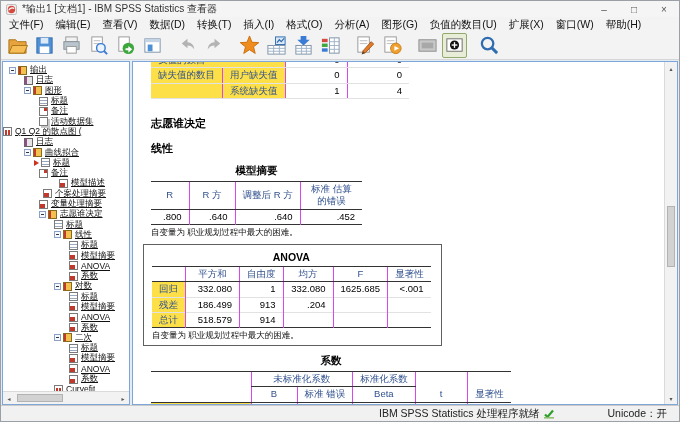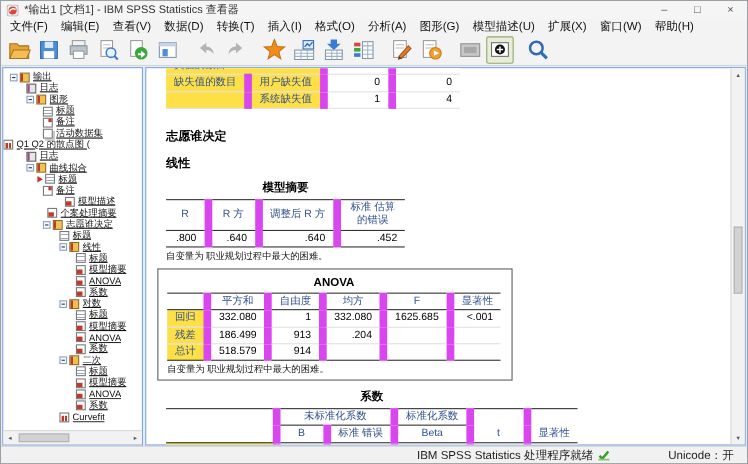--- a/index.html
+++ b/index.html
@@ -8,21 +8,21 @@
     font-family:"Liberation Sans",sans-serif;display:flex;flex-direction:column;overflow:hidden;}
 
   
   .titlebar{height:16px;background:#f5f5f5;display:flex;align-items:center;padding-left:5px;flex:none;}
   .app-ico{width:11px;height:11px;margin-right:5px;flex:none;}
   .t-title{font-size:10px;color:#333;white-space:nowrap;flex:1;}
   .wc{width:30px;height:16px;display:flex;align-items:center;justify-content:center;
       font-size:10px;color:#555;cursor:default;}
 
   
-  .menubar{height:15px;background:#f3f3f3;display:flex;align-items:flex-start;padding-left:2px;flex:none;}
+  .menubar{height:15px;background:#f3f3f3;display:flex;align-items:flex-end;padding-left:2px;flex:none;}
   .mi{font-size:10.5px;color:#111;padding:0 6px;white-space:nowrap;}
 
   
   .toolbar{height:28px;background:#f3f3f3;border-bottom:1px solid #d6d6d6;display:flex;
     align-items:center;padding:0 4px;flex:none;}
   .tb{width:25px;height:25px;display:flex;align-items:center;justify-content:center;border-radius:2px;margin-right:2px;}
   .tb svg{width:21px;height:21px;display:block;}
   .tb.active{background:#e7edd6;border:1px solid #93a96e;}
   .gap{width:8px;flex:none;}
 
@@ -68,21 +68,21 @@
   .heading{position:absolute;font-size:11px;font-weight:bold;color:#000;white-space:nowrap;}
 
   
   .ttl{font-weight:bold;font-size:10.5px;text-align:center;margin-bottom:3px;color:#000;}
   table.spss{border-collapse:collapse;border-bottom:1.5px solid #333;font-size:9.5px;color:#000;}
   .spss th,.spss td{padding:1px 7px;font-weight:normal;line-height:1.3;}
   .spss th{color:#31518e;}
   .spss thead tr:first-child th{border-top:1.5px solid #333;}
   .spss thead tr:last-child th{border-bottom:1px solid #333;}
   .spss th.gh{border-bottom:1px solid #333;text-align:center;}
-  .spss td:not(:first-child),.spss th:not(:first-child){border-left:7px solid #d946ef;}
+  .spss td:not(:first-child),.spss th:not(:first-child){border-left:1px solid #d946ef;}
   .spss tbody td{border-top:1px solid #e2e2e2;}
   .spss tbody tr:first-child td{border-top:none;}
   .rl{background:#fde047;color:#31518e;text-align:left;}
   .num{text-align:right;}
   .fn{font-size:8.5px;margin-top:2px;color:#111;white-space:nowrap;}
   table.noTop{border-top:none;}
   table.noTop td{border-bottom:1px solid #e2e2e2;}
   .sel-box{border:1px solid #5f5f5f;padding:6px 10px 3px 8px;}
 
   
@@ -112,21 +112,21 @@
   <div class="menubar">
     <span class="mi">文件(F)</span>
     <span class="mi">编辑(E)</span>
     <span class="mi">查看(V)</span>
     <span class="mi">数据(D)</span>
     <span class="mi">转换(T)</span>
     <span class="mi">插入(I)</span>
     <span class="mi">格式(O)</span>
     <span class="mi">分析(A)</span>
     <span class="mi">图形(G)</span>
-    <span class="mi">模型描述(U)</span>
+    <span class="mi">负值的数目(U)</span>
     <span class="mi">扩展(X)</span>
     <span class="mi">窗口(W)</span>
     <span class="mi">帮助(H)</span>
   </div>
 
   <div class="toolbar">
     <span class="tb">
         <svg viewBox="0 0 22 22">
       <path d="M2 5 h7 l2 2 h9 v12 h-18 z" fill="#e8a33d" stroke="#a87518" stroke-width="1"></path>
       <path d="M2 19 l3.5-8 h16 l-3.5 8 z" fill="#f6bc55" stroke="#a87518" stroke-width="1"></path>
@@ -316,20 +316,24 @@
           </div>
         <div class="trow" style="padding-left:56px">
             <span class="ti ti-table"></span>
             <span class="tl">模型描述</span>
           </div>
         <div class="trow" style="padding-left:40px">
             <span class="ti ti-table"></span>
             <span class="tl">个案处理摘要</span>
           </div>
         <div class="trow" style="padding-left:36px">
+            <span class="ti ti-table"></span>
+            <span class="tl">变量处理摘要</span>
+          </div>
+        <div class="trow" style="padding-left:36px">
             <span class="exp"></span>
             <span class="ti ti-book"></span>
             <span class="tl">志愿谁决定</span>
           </div>
         <div class="trow" style="padding-left:51px">
             <span class="ti ti-title"></span>
             <span class="tl">标题</span>
           </div>
         <div class="trow" style="padding-left:51px">
             <span class="exp"></span>

